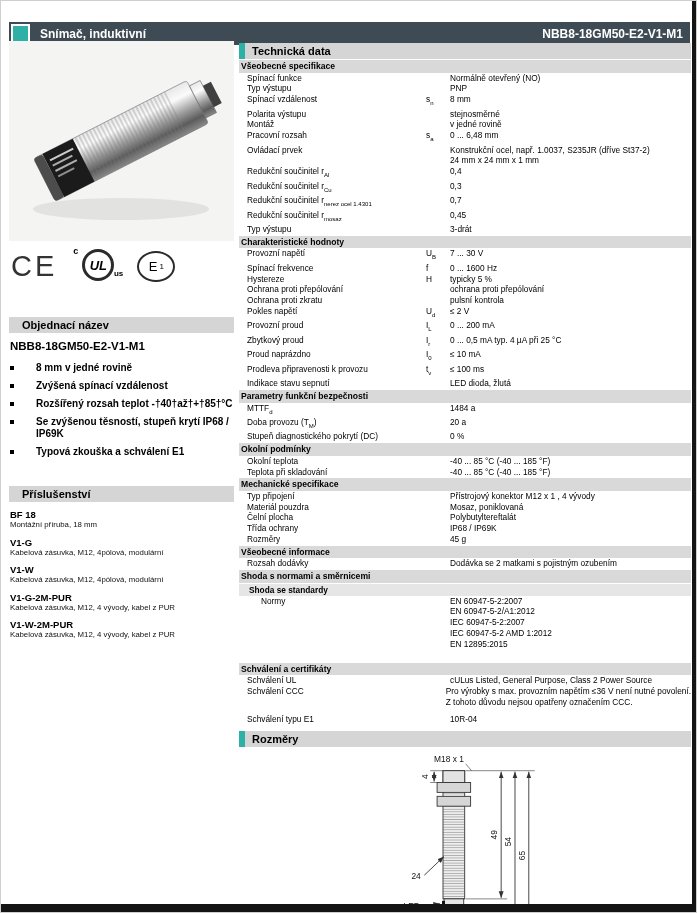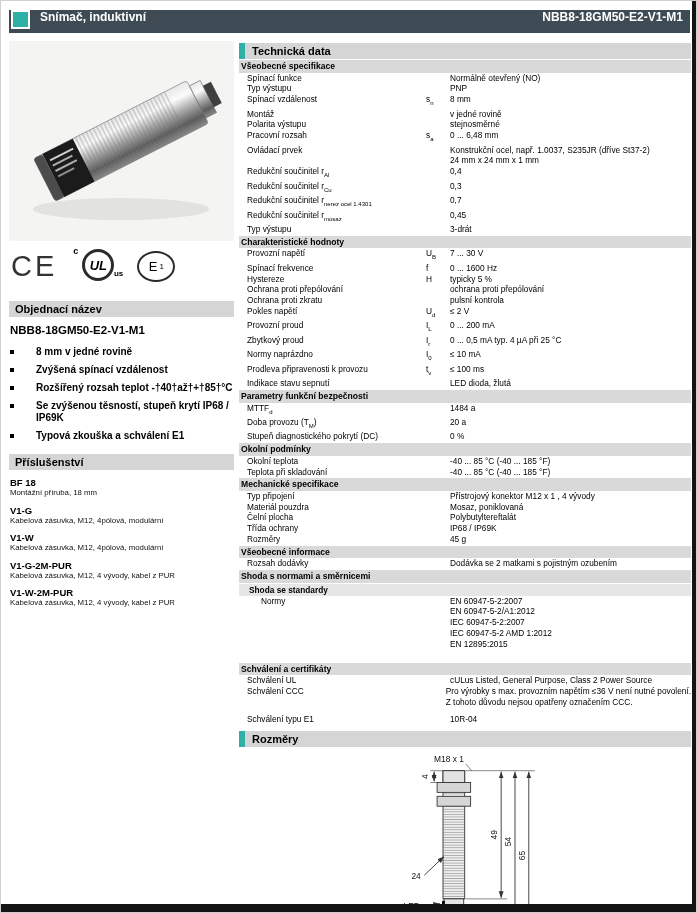--- a/index.html
+++ b/index.html
@@ -2,43 +2,43 @@
 <html><head>
 <meta charset="utf-8">
 <style>
   *{box-sizing:border-box;margin:0;padding:0}
   body{margin:0;background:#fff}
   .page{position:relative;width:697px;height:913px;background:#fff;
         font-family:"Liberation Sans",sans-serif;color:#000;overflow:hidden;
         border:1px solid #cfcfcf}
 
   
-  .top-bar{position:absolute;left:8px;top:9px;width:681px;height:23px;
-           background:var(--bar,#3e4b54);display:flex;align-items:flex-start}
+  .top-bar{position:absolute;left:8px;top:21px;width:681px;height:23px;
+           background:var(--bar,#3e4b54);display:flex;align-items:center}
   .brand-square{width:19px;height:19px;background:var(--accent,#2fb0a7);
                 border:2px solid #fff;margin-left:2px}
   .top-title{color:#fff;font-weight:bold;font-size:12px;margin-left:10px}
   .top-model{color:#fff;font-weight:bold;font-size:12px;margin-left:auto;margin-right:7px}
 
   
   .left-col{position:absolute;left:8px;top:40px;width:225px}
   .photo-wrap{width:225px;height:200px}
   .marks{display:flex;align-items:center;gap:16px;height:46px;padding-left:2px;margin-top:2px}
   .ce-mark{font-size:29px;letter-spacing:3px;color:#333;font-weight:400}
   .ul-wrap{position:relative;width:48px;height:40px}
   .ul-circle{position:absolute;left:9px;top:3px;width:32px;height:32px;
              border:3px solid #2b2b2b;border-radius:50%;
              display:flex;align-items:center;justify-content:center}
   .ul-txt{font-weight:bold;font-size:13px;font-style:italic}
   .ul-c{position:absolute;left:0;top:0;font-size:9px;font-weight:bold}
   .ul-us{position:absolute;right:-2px;bottom:8px;font-size:8px;font-weight:bold}
   .e1-mark{width:38px;height:31px;border:2px solid #2b2b2b;border-radius:50%;
            display:flex;align-items:center;justify-content:center;font-size:13px;gap:2px}
   .e1-mark sub{font-size:8px}
-  .gray-hdr{background:#d5d5d5;font-weight:bold;font-size:11px;padding:2px 6px;margin-top:12px}
+  .gray-hdr{background:#d5d5d5;font-weight:bold;font-size:11px;padding:2px 13px;margin-top:28px}
   .order-name{font-weight:bold;font-size:11.5px;margin:7px 0 10px 1px}
   .feat{display:flex;gap:22px;margin:0 0 6px 1px;font-weight:bold;font-size:10px;line-height:12px}
   .sq{flex:0 0 4px;width:4px;height:4px;background:#000;margin-top:4px}
   .acc-item{margin:7px 0 0 1px}
   .acc-name{font-weight:bold;font-size:9.5px;line-height:11px}
   .acc-desc{font-size:7.8px;line-height:9.5px;color:#111}
 
   
   .right-col{position:absolute;left:238px;top:42px;width:452px}
   .sec-title{display:flex;align-items:center;height:16px;background:#d5d5d5}
@@ -197,31 +197,31 @@
           </div>
         </div>
         <div class="trow">
           <div class="tlabel">Spínací vzdálenost</div>
           <div class="tsym">s<sub>n</sub></div>
           <div class="tval">
             <div>8 mm</div>
           </div>
         </div>
         <div class="trow">
+          <div class="tlabel">Polarita výstupu</div>
+          <div class="tsym"></div>
+          <div class="tval">
+            <div>stejnosměrné</div>
+          </div>
+        </div>
+        <div class="trow">
           <div class="tlabel">Montáž</div>
           <div class="tsym"></div>
           <div class="tval">
             <div>v jedné rovině</div>
-          </div>
-        </div>
-        <div class="trow">
-          <div class="tlabel">Polarita výstupu</div>
-          <div class="tsym"></div>
-          <div class="tval">
-            <div>stejnosměrné</div>
           </div>
         </div>
         <div class="trow">
           <div class="tlabel">Pracovní rozsah</div>
           <div class="tsym">s<sub>a</sub></div>
           <div class="tval">
             <div>0 ... 6,48 mm</div>
           </div>
         </div>
         <div class="trow">
@@ -318,21 +318,21 @@
           </div>
         </div>
         <div class="trow">
           <div class="tlabel">Zbytkový proud</div>
           <div class="tsym">I<sub>r</sub></div>
           <div class="tval">
             <div>0 ... 0,5 mA typ. 4 µA při 25 °C</div>
           </div>
         </div>
         <div class="trow">
-          <div class="tlabel">Normy naprázdno</div>
+          <div class="tlabel">Proud naprázdno</div>
           <div class="tsym">I<sub>0</sub></div>
           <div class="tval">
             <div>≤ 10 mA</div>
           </div>
         </div>
         <div class="trow">
           <div class="tlabel">Prodleva připravenosti k provozu</div>
           <div class="tsym">t<sub>v</sub></div>
           <div class="tval">
             <div>≤ 100 ms</div>

